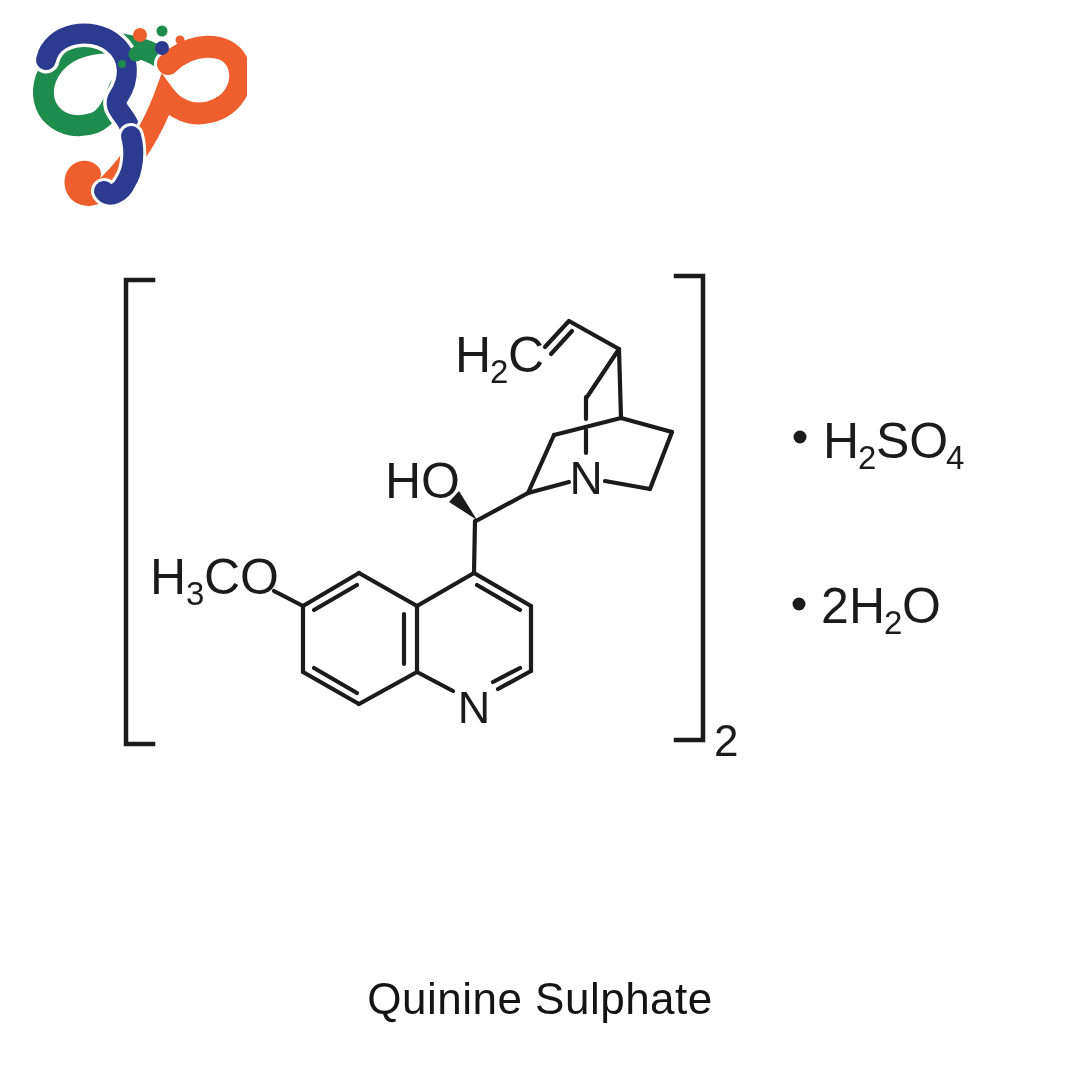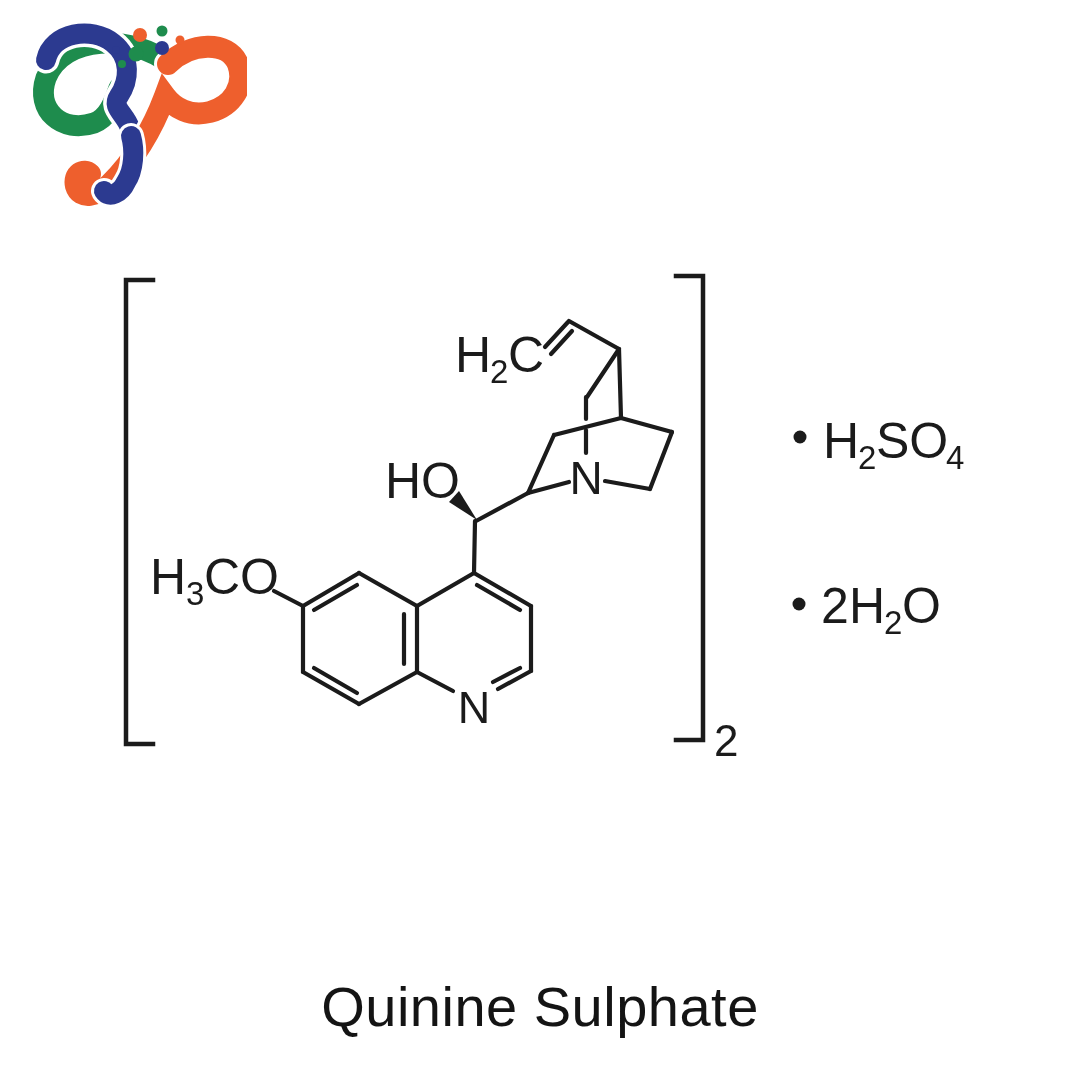--- a/index.html
+++ b/index.html
@@ -7,21 +7,21 @@
           font-family:"Liberation Sans",sans-serif;}
   .logo{position:absolute;left:22px;top:18px;}
   .structure{position:absolute;left:0;top:0;}
   .structure text{font-family:"Liberation Sans",sans-serif;}
   .t50{font-size:50px;}
   .t46{font-size:46px;}
   .t45{font-size:45px;}
   .t44{font-size:44px;}
   .t33{font-size:33px;}
   .caption{position:absolute;left:0;top:974px;width:1080px;text-align:center;
-           font-size:56px;color:#141414;letter-spacing:0.5px;}
+           font-size:44px;color:#141414;letter-spacing:0.5px;}
 </style>
 </head>
 <body>
 
 <div class="canvas">
 
   <svg class="logo" width="225" height="205" viewBox="0 0 225 205" aria-hidden="true">
 
     <g fill="none" stroke-linecap="round" stroke-width="21" stroke="#1E8C4D">
       <path d="M 148,46 C 110,16 42,16 24,60 C 13,92 40,116 72,105 C 86,100 92,84 97,70"></path>

